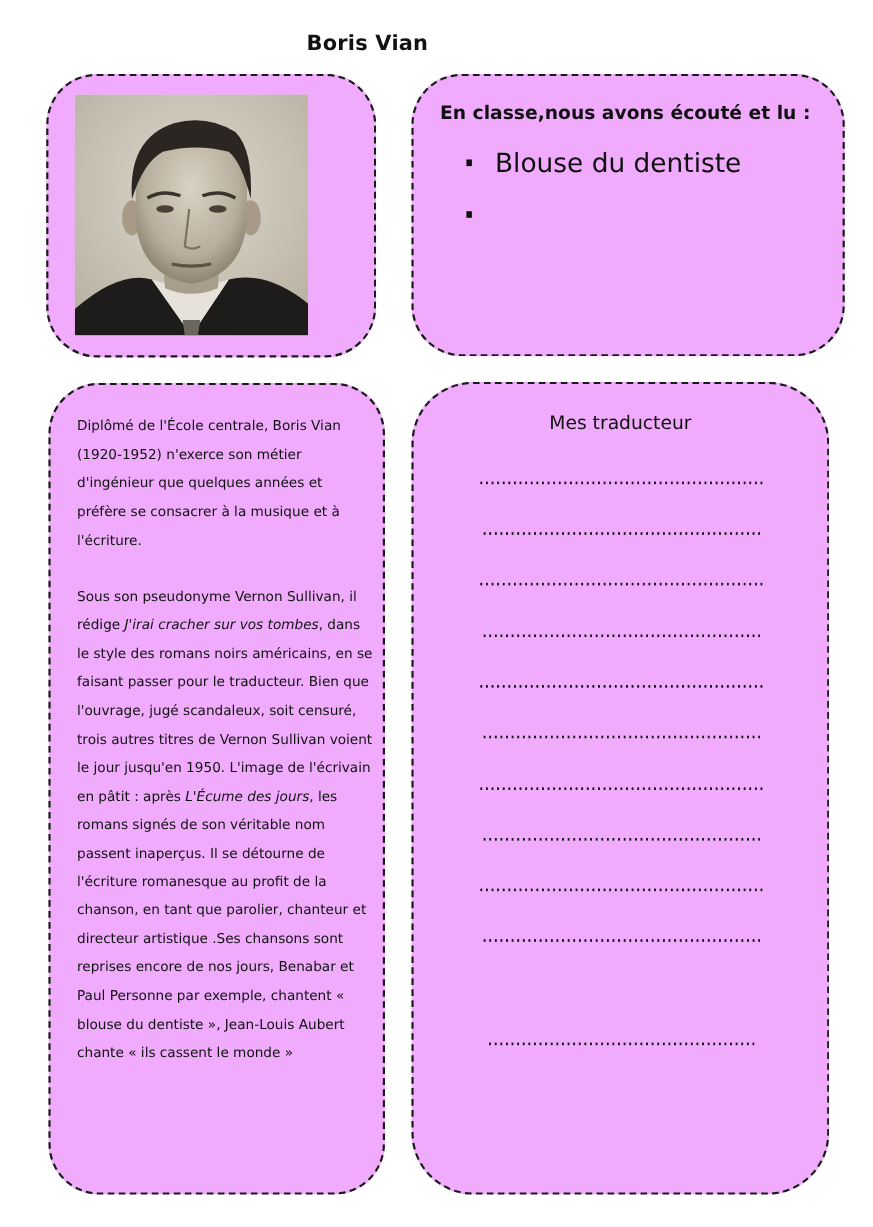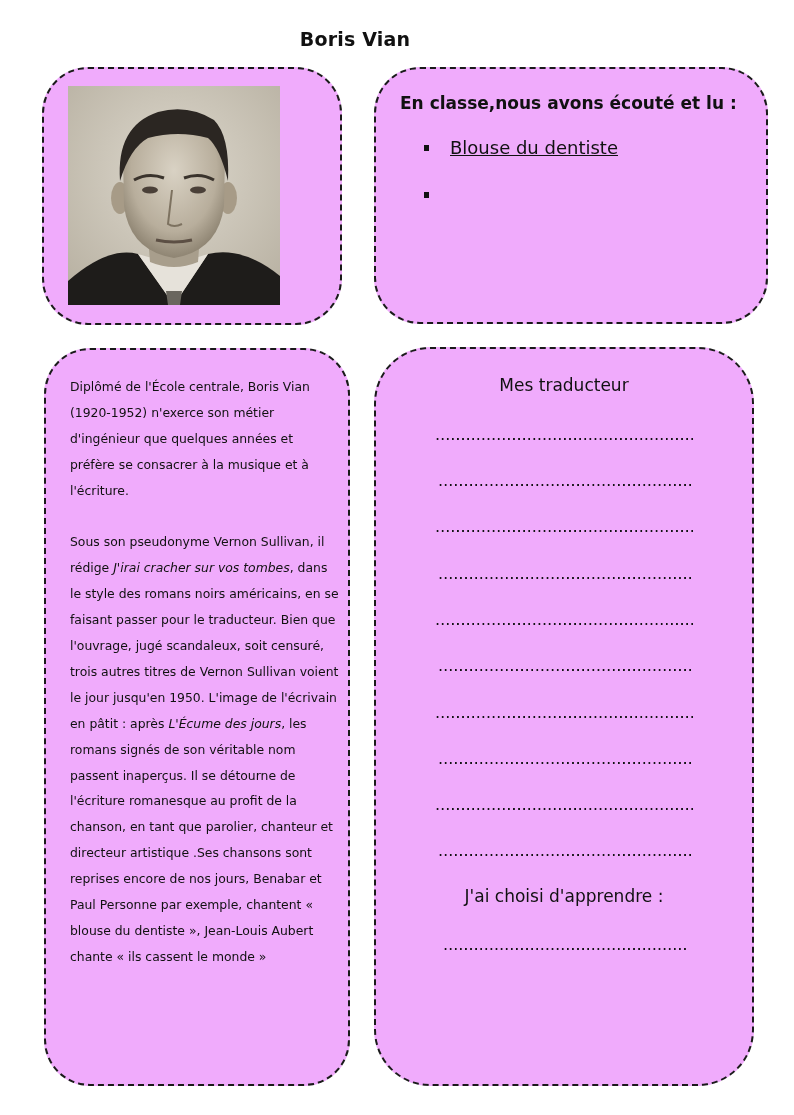--- a/index.html
+++ b/index.html
@@ -1,21 +1,21 @@
 <!DOCTYPE html>
 <html><head>
   <meta charset="utf-8">
   <style>
     * { margin: 0; padding: 0; box-sizing: border-box; }
     html, body { width: 794px; height: 1115px; background: #ffffff; }
     body { position: relative; font-family: "DejaVu Sans", sans-serif; color: #111; overflow: hidden; }
 
     .title {
       position: absolute; left: 0; top: 28px; width: 668px; text-align: center;
-      font-weight: bold; font-size: 19px; letter-spacing: 0.2px; margin-left: 21px;
+      font-weight: bold; font-size: 19px; letter-spacing: 0.2px;
     }
 
     .box {
       position: absolute; border: 2px dashed #1a1a1a; border-radius: 46px; background: #f0abfc;
     }
     #box-photo { left: 42px; top: 67px; width: 300px; height: 258px; }
     #box-listened { left: 374px; top: 67px; width: 394px; height: 257px; }
     #box-bio { left: 44px; top: 348px; width: 306px; height: 738px; }
     #box-impressions { left: 374px; top: 347px; width: 380px; height: 739px; border-radius: 56px; }
 
@@ -23,21 +23,21 @@
       position: absolute; left: 24px; top: 17px; width: 212px; height: 219px; overflow: hidden;
       background: linear-gradient(160deg, #d8d3c8 0%, #cfc9bc 45%, #bdb6a8 100%);
     }
     .photo svg { width: 100%; height: 100%; display: block; }
 
     .listened-heading {
       position: absolute; left: 24px; top: 24px; font-weight: bold; font-size: 17px; white-space: nowrap;
     }
     .listened-list { position: absolute; left: 48px; top: 67px; list-style: none; }
     .listened-list li {
-      position: relative; padding-left: 26px; font-size: 18px; height: 46.5px; line-height: 24px; text-decoration: underline;
+      position: relative; padding-left: 26px; font-size: 24px; height: 46.5px; line-height: 24px;
     }
     .listened-list li .bullet {
       position: absolute; left: 0; top: 9px; width: 5px; height: 6px; background: #111;
     }
 
     .bio {
       position: absolute; left: 24px; top: 24px; width: 270px;
       font-size: 12.4px; line-height: 25.9px;
     }
     .bio p { margin-bottom: 25.9px; }
@@ -126,15 +126,14 @@
   <div class="dot-line" style="left:62px; width:253px; top:134px;"></div>
   <div class="dot-line" style="left:59px; width:259px; top:180px;"></div>
   <div class="dot-line" style="left:62px; width:253px; top:227px;"></div>
   <div class="dot-line" style="left:59px; width:259px; top:273px;"></div>
   <div class="dot-line" style="left:62px; width:253px; top:319px;"></div>
   <div class="dot-line" style="left:59px; width:259px; top:366px;"></div>
   <div class="dot-line" style="left:62px; width:253px; top:412px;"></div>
   <div class="dot-line" style="left:59px; width:259px; top:458px;"></div>
   <div class="dot-line" style="left:62px; width:253px; top:504px;"></div>
 
-  <div class="choose-heading">J'ai choisi d'apprendre :</div>
   <div class="dot-line" style="left:67px; width:243px; top:598px;"></div>
 </div>
 
 </body></html>

